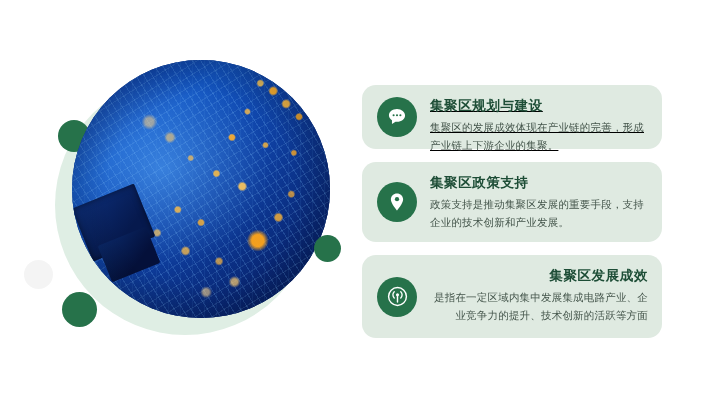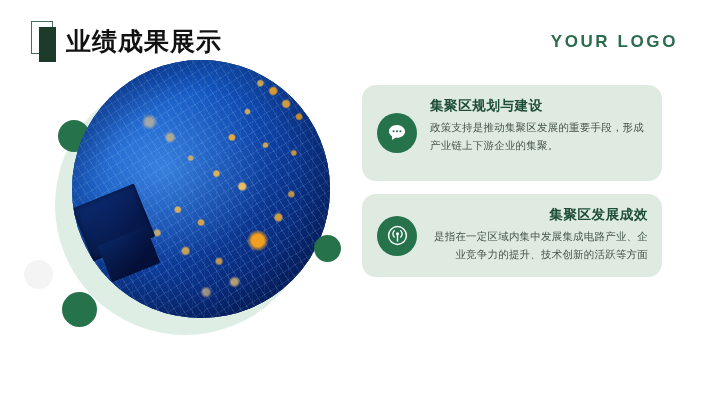--- a/index.html
+++ b/index.html
@@ -163,21 +163,21 @@
   }
   .card {
     position: relative;
     width: 300px;
     background: #dfeae1;
     border-radius: 14px;
     box-sizing: border-box;
     padding: 11px 14px 11px 68px;
     margin-bottom: 13px;
   }
-  .card-1 { height: 96px; }
+  .card-1 { height: 64px; text-decoration: underline; }
   .card-2 { height: 80px; }
   .card-3 { height: 83px; text-align: right; }
   .card-icon {
     position: absolute;
     left: 15px;
     top: 50%;
     transform: translateY(-50%);
     width: 40px; height: 40px;
     border-radius: 50%;
     background: #26724a;
@@ -201,26 +201,20 @@
     line-height: 1.75;
     letter-spacing: 0.2px;
     font-family: "DejaVu Sans", "Liberation Sans", sans-serif;
   }
 </style>
 </head>
 <body>
 
 <div id="slide">
 
-  <div id="header">
-    <div class="title-mark"></div>
-    <div class="title-mark-solid"></div>
-    <div id="page-title">业绩成果展示</div>
-    <div id="logo">YOUR LOGO</div>
-  </div>
 
   <div id="visual">
     <div class="ring-circle"></div>
     <div class="dot-light"></div>
     <div class="dot-green dot-accent-1"></div>
     <div class="dot-green dot-accent-3"></div>
     <div class="photo-circle">
       <div class="pcb"></div>
       <div class="chip-a"></div>
       <div class="chip-b"></div>
@@ -234,23 +228,33 @@
     <div class="card card-1">
       <div class="card-icon">
         <svg width="22" height="22" viewBox="0 0 24 24" aria-hidden="true">
           <path d="M12 3.2c-4.9 0-8.8 3.1-8.8 6.9 0 2.2 1.3 4.1 3.3 5.4v4.2l3.9-2.5c.5.07 1.05.1 1.6.1 4.9 0 8.8-3.1 8.8-6.9S16.9 3.2 12 3.2z" fill="#ffffff"></path>
           <circle cx="8.3" cy="10.1" r="1.15" fill="#26724a"></circle>
           <circle cx="12" cy="10.1" r="1.15" fill="#26724a"></circle>
           <circle cx="15.7" cy="10.1" r="1.15" fill="#26724a"></circle>
         </svg>
       </div>
       <div class="card-title">集聚区规划与建设</div>
-      <div class="card-body">政策支持是推动集聚区发展的重要手段，形成产业链上下游企业的集聚。</div>
-    </div>
-
+      <div class="card-body">集聚区的发展成效体现在产业链的完善，形成产业链上下游企业的集聚。</div>
+    </div>
+
+    <div class="card card-2">
+      <div class="card-icon">
+        <svg width="22" height="22" viewBox="0 0 24 24" aria-hidden="true">
+          <path d="M12 2.6c-3.7 0-6.7 2.9-6.7 6.5 0 4.6 6.7 12.3 6.7 12.3s6.7-7.7 6.7-12.3c0-3.6-3-6.5-6.7-6.5z" fill="#ffffff"></path>
+          <circle cx="12" cy="8.9" r="2.35" fill="#26724a"></circle>
+        </svg>
+      </div>
+      <div class="card-title">集聚区政策支持</div>
+      <div class="card-body">政策支持是推动集聚区发展的重要手段，支持企业的技术创新和产业发展。</div>
+    </div>
 
     <div class="card card-3">
       <div class="card-icon">
         <svg width="23" height="23" viewBox="0 0 24 24" aria-hidden="true">
           <circle cx="12" cy="12" r="9.3" fill="none" stroke="#ffffff" stroke-width="1.5"></circle>
           <circle cx="12" cy="10.1" r="1.6" fill="#ffffff"></circle>
           <path d="M8.6 13.6a4.6 4.6 0 0 1 0-6.6M15.4 7a4.6 4.6 0 0 1 0 6.6" fill="none" stroke="#ffffff" stroke-width="1.4" stroke-linecap="round"></path>
           <path d="M12 11.5v6.2" stroke="#ffffff" stroke-width="1.5" stroke-linecap="round"></path>
         </svg>
       </div>

